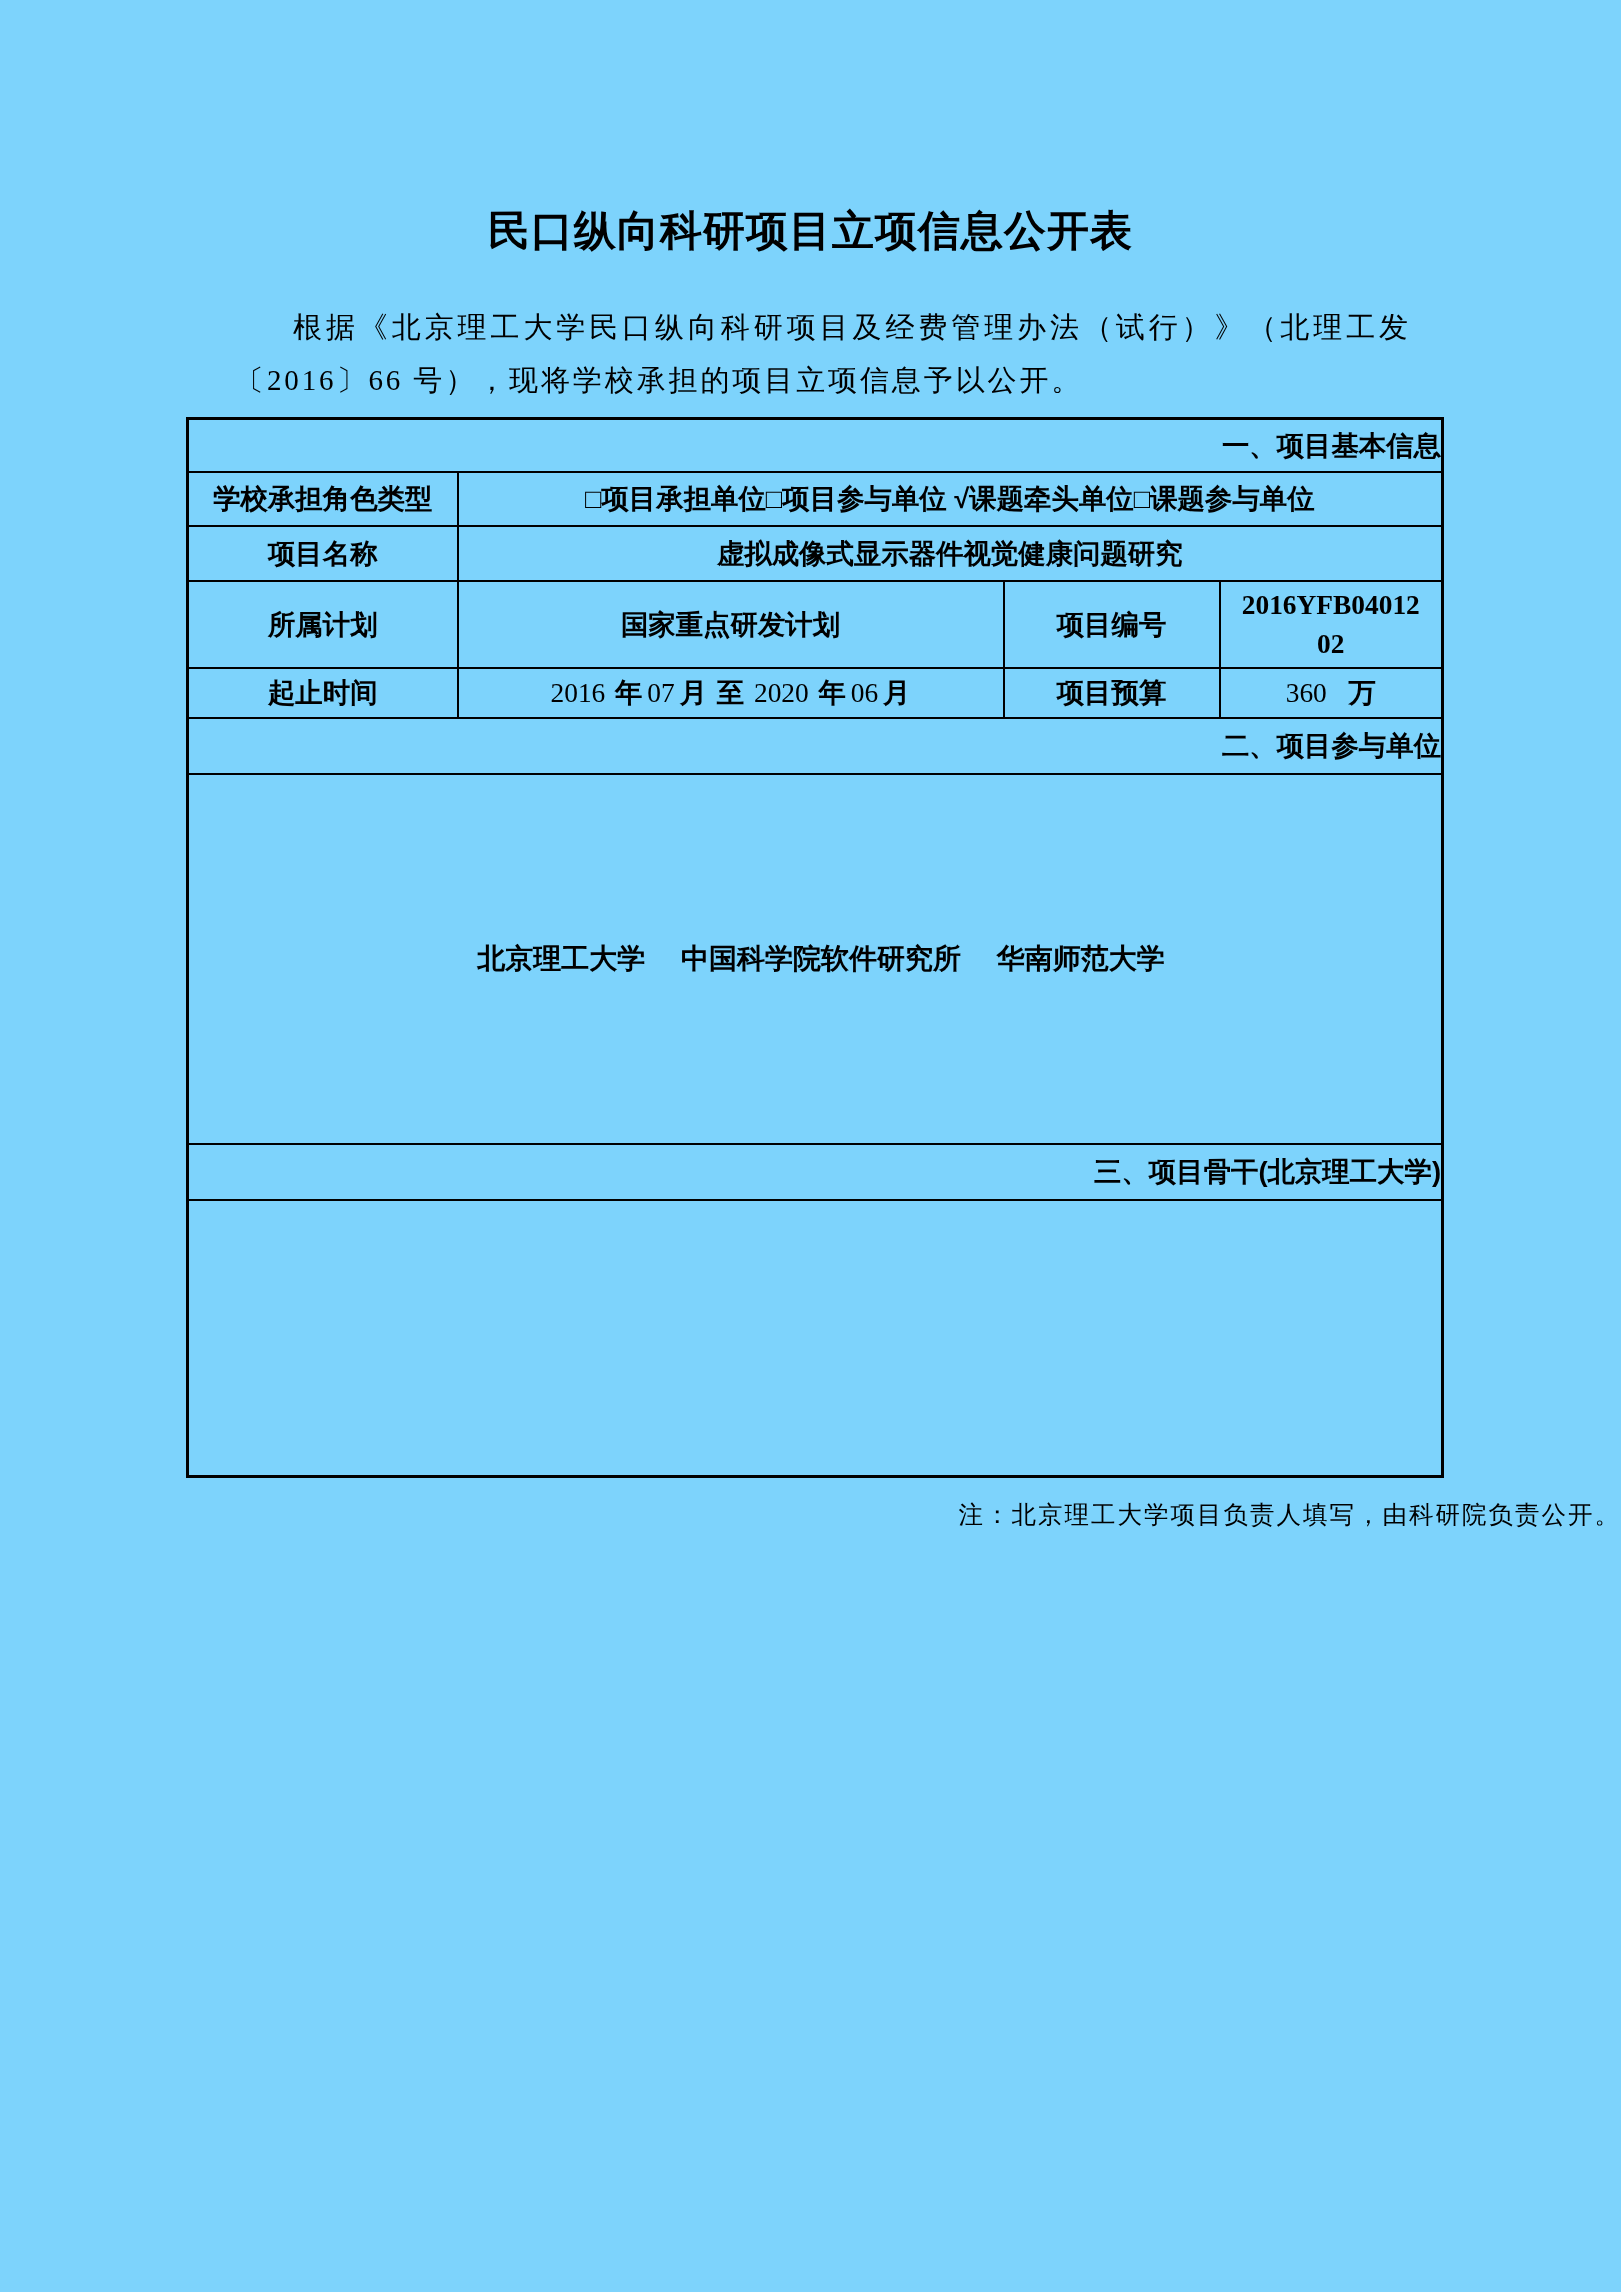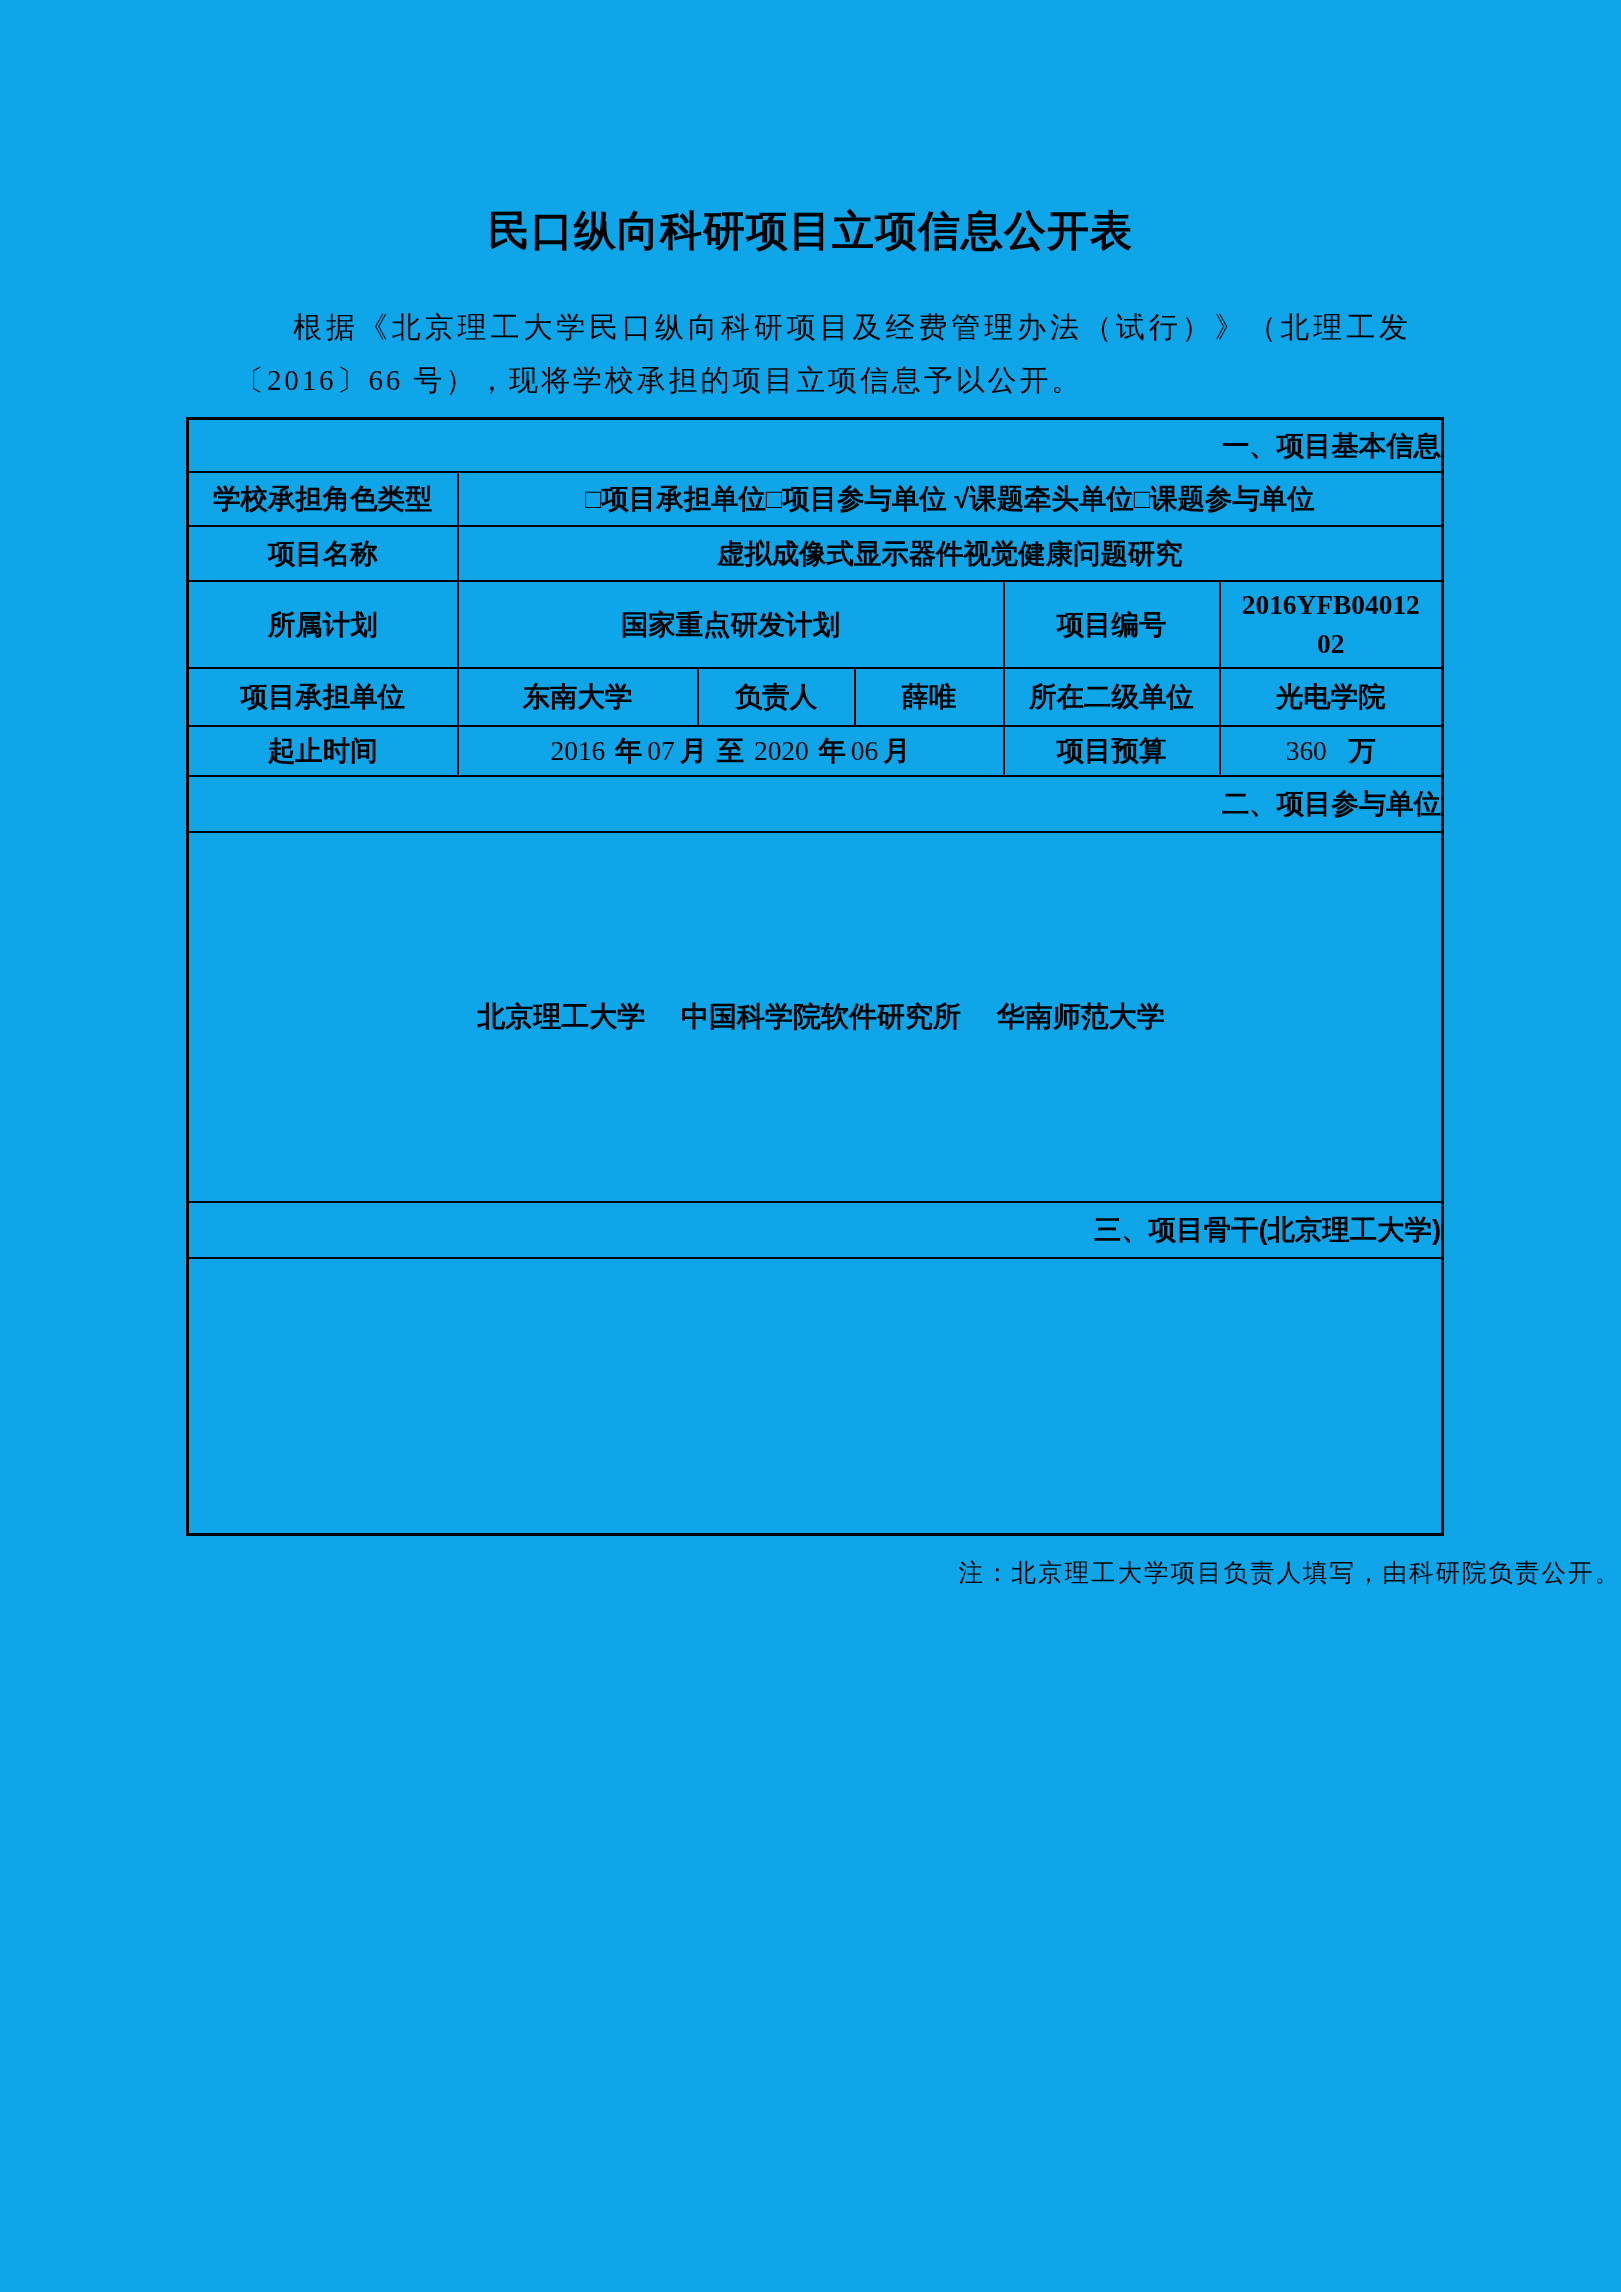--- a/index.html
+++ b/index.html
@@ -1,21 +1,21 @@
 <!DOCTYPE html>
 <html><head>
 <meta charset="utf-8">
 <style>
   * { box-sizing: border-box; }
   html, body { margin: 0; padding: 0; background: #ffffff; }
   .page {
     position: relative;
     width: 1621px;
     height: 2293px;
-    background: #0ea5e9;
+    background: #7dd3fc;
     color: #000000;
     font-family: "Liberation Sans", sans-serif;
     overflow: hidden;
   }
   .doc-title {
     margin: 0;
     padding-top: 208px;
     text-align: center;
     font-family: "Liberation Serif", serif;
     font-weight: bold;
@@ -112,28 +112,20 @@
       <tr style="height:87px">
         <td>所属计划</td>
         <td colspan="3">国家重点研发计划</td>
         <td>项目编号</td>
         <td class="num-serif code-cell">
           <div>2016YFB04012</div>
           <div>02</div>
         </td>
       </tr>
 
-      <tr style="height:58px">
-        <td>项目承担单位</td>
-        <td>东南大学</td>
-        <td>负责人</td>
-        <td>薛唯</td>
-        <td>所在二级单位</td>
-        <td>光电学院</td>
-      </tr>
 
       <tr style="height:50px">
         <td>起止时间</td>
         <td colspan="3">
           <span class="num-serif dtok">2016</span><span class="dtok">年</span><span class="num-serif">07</span><span class="dtok">月</span><span class="dtok">至</span><span class="num-serif dtok">2020</span><span class="dtok">年</span><span class="num-serif">06</span><span class="dtok">月</span>
         </td>
         <td>项目预算</td>
         <td>
           <span class="num-serif">360</span><span class="budget-unit">万</span>
         </td>

